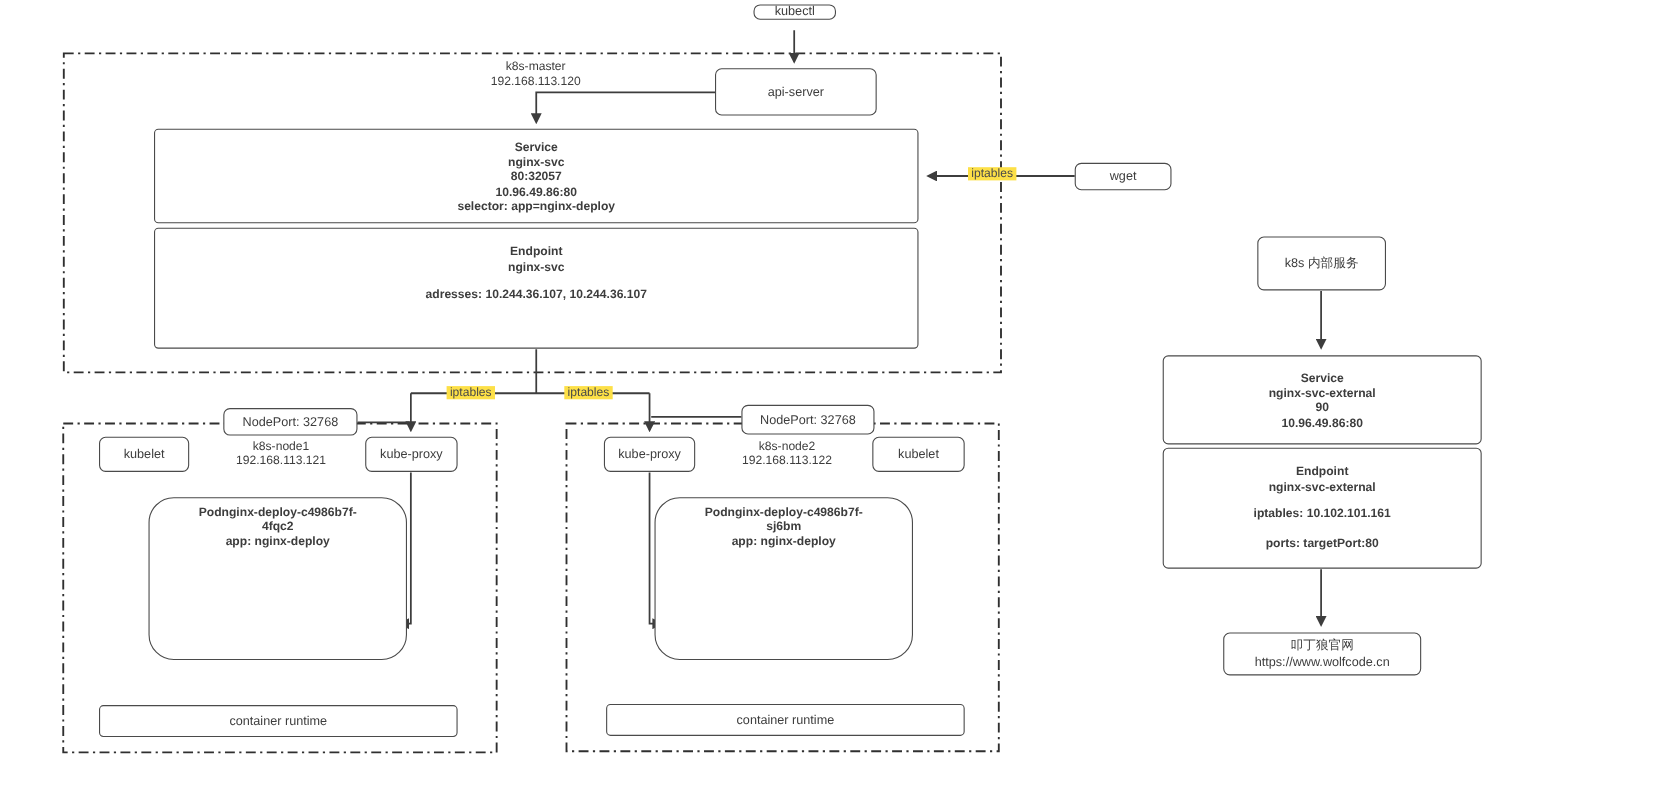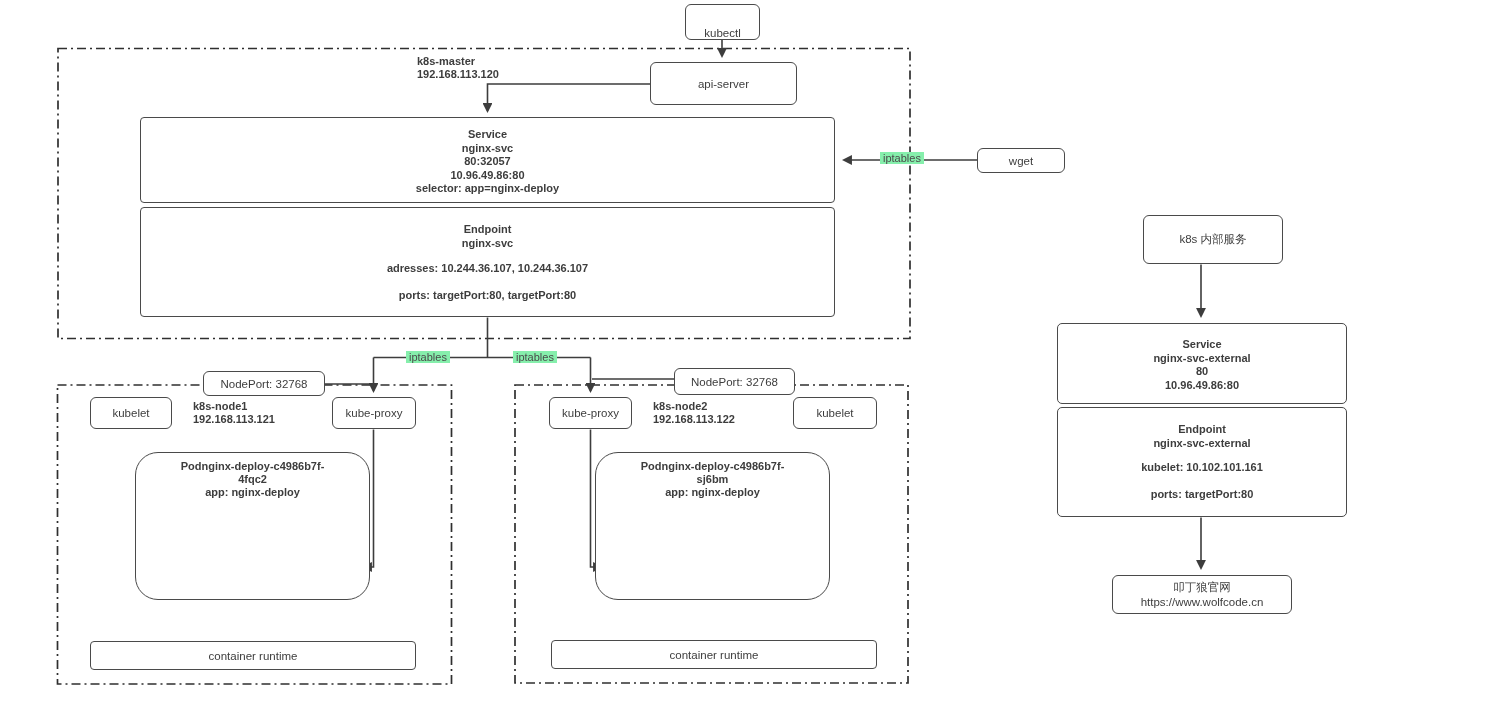--- a/index.html
+++ b/index.html
@@ -9,23 +9,23 @@
     color:#3d3d3d;overflow:hidden;
   }
   .wires{position:absolute;left:0;top:0;width:1509px;height:727px;}
   .box{
     position:absolute;box-sizing:border-box;background:#fff;
     border:1.6px solid #4a4a4a;border-radius:6px;
     display:flex;align-items:center;justify-content:center;
     font-size:11.5px;text-align:center;
   }
   .big{border-radius:4px;display:block;}
-  .lbl{position:absolute;font-size:11px;font-weight:bold;line-height:13px;}
+  .lbl{position:absolute;font-size:11px;font-weight:normal;text-align:center;line-height:13px;}
   .wire-label{
-    position:absolute;font-size:11px;font-weight:normal;background:#86efac;
+    position:absolute;font-size:11px;font-weight:normal;background:#fde047;
     padding:0 3px;text-align:center;z-index:3;color:#4a4a4a;
   }
   .line{line-height:13.5px;font-size:11px;font-weight:bold;text-align:center;}
   .pt10{padding-top:10px;} .pt14{padding-top:14px;} .pt15{padding-top:15px;}
   .mt12{margin-top:12px;} .mt13{margin-top:13px;} .mt11{margin-top:11px;}
   .pod{display:block;padding-top:7px;border-radius:23px;}
   .pod .title{font-size:11px;font-weight:bold;line-height:13px;text-align:center;}
   .inner{position:absolute;border-radius:4px;}
   .two-line{flex-direction:column;line-height:14px;}
   .z2{z-index:2;}
@@ -62,21 +62,21 @@
       <path d="M590.5,429.5 L590.5,567 L601,567" marker-end="url(#arr)"></path>
       <path d="M1201,264.5 L1201,316" marker-end="url(#arr)"></path>
       <path d="M1201,517.5 L1201,568" marker-end="url(#arr)"></path>
     </g>
   </svg>
 
   <div class="wire-label" style="left:880px;top:152px;">iptables</div>
   <div class="wire-label" style="left:406px;top:351px;">iptables</div>
   <div class="wire-label" style="left:513px;top:351px;">iptables</div>
 
-  <div class="box" style="left:685px;top:4px;width:75px;height:36px;align-items:flex-end;">
+  <div class="box" style="left:685px;top:4px;width:75px;height:14px;">
     <span>kubectl</span>
   </div>
   <div class="box" style="left:650px;top:62px;width:147px;height:43px;">
     <span>api-server</span>
   </div>
 
   <div class="lbl" style="left:417px;top:55px;width:140px;">
     <div>k8s-master</div>
     <div>192.168.113.120</div>
   </div>
@@ -86,21 +86,20 @@
     <div class="line">nginx-svc</div>
     <div class="line">80:32057</div>
     <div class="line">10.96.49.86:80</div>
     <div class="line">selector: app=nginx-deploy</div>
   </div>
 
   <div class="box big pt15 z2" style="left:140px;top:207px;width:695px;height:110px;">
     <div class="line">Endpoint</div>
     <div class="line">nginx-svc</div>
     <div class="line mt12">adresses: 10.244.36.107, 10.244.36.107</div>
-    <div class="line mt13">ports: targetPort:80, targetPort:80</div>
   </div>
 
   <div class="box" style="left:977px;top:148px;width:88px;height:25px;">
     <span>wget</span>
   </div>
 
   <div class="box z2" style="left:203px;top:371px;width:122px;height:25px;">
     <span>NodePort: 32768</span>
   </div>
   <div class="box" style="left:90px;top:397px;width:82px;height:32px;">
@@ -153,35 +152,35 @@
     <span>nginx: 80</span>
   </div>
   <div class="box inner two-line" style="left:608px;top:547px;width:210px;height:41px;">
     <div>pause 容器</div>
     <div>10.244.36.107</div>
   </div>
   <div class="box big" style="left:551px;top:640px;width:326px;height:29px;display:flex;">
     <span>container runtime</span>
   </div>
 
-  <div class="box" style="left:1143px;top:215px;width:140px;height:49px;text-align:right;">
+  <div class="box" style="left:1143px;top:215px;width:117px;height:49px;text-align:right;">
     <span>k8s 内部服务</span>
   </div>
 
   <div class="box big pt14" style="left:1057px;top:323px;width:290px;height:81px;border-radius:5px;">
     <div class="line">Service</div>
     <div class="line">nginx-svc-external</div>
-    <div class="line">80</div>
+    <div class="line">90</div>
     <div class="line">10.96.49.86:80</div>
   </div>
 
   <div class="box big pt15" style="left:1057px;top:407px;width:290px;height:110px;border-radius:5px;">
     <div class="line">Endpoint</div>
     <div class="line">nginx-svc-external</div>
-    <div class="line mt11">kubelet: 10.102.101.161</div>
+    <div class="line mt11">iptables: 10.102.101.161</div>
     <div class="line mt13">ports: targetPort:80</div>
   </div>
 
   <div class="box two-line" style="left:1112px;top:575px;width:180px;height:39px;line-height:15px;">
     <div>叩丁狼官网</div>
     <div>https://www.wolfcode.cn</div>
   </div>
 
 </div>
 

